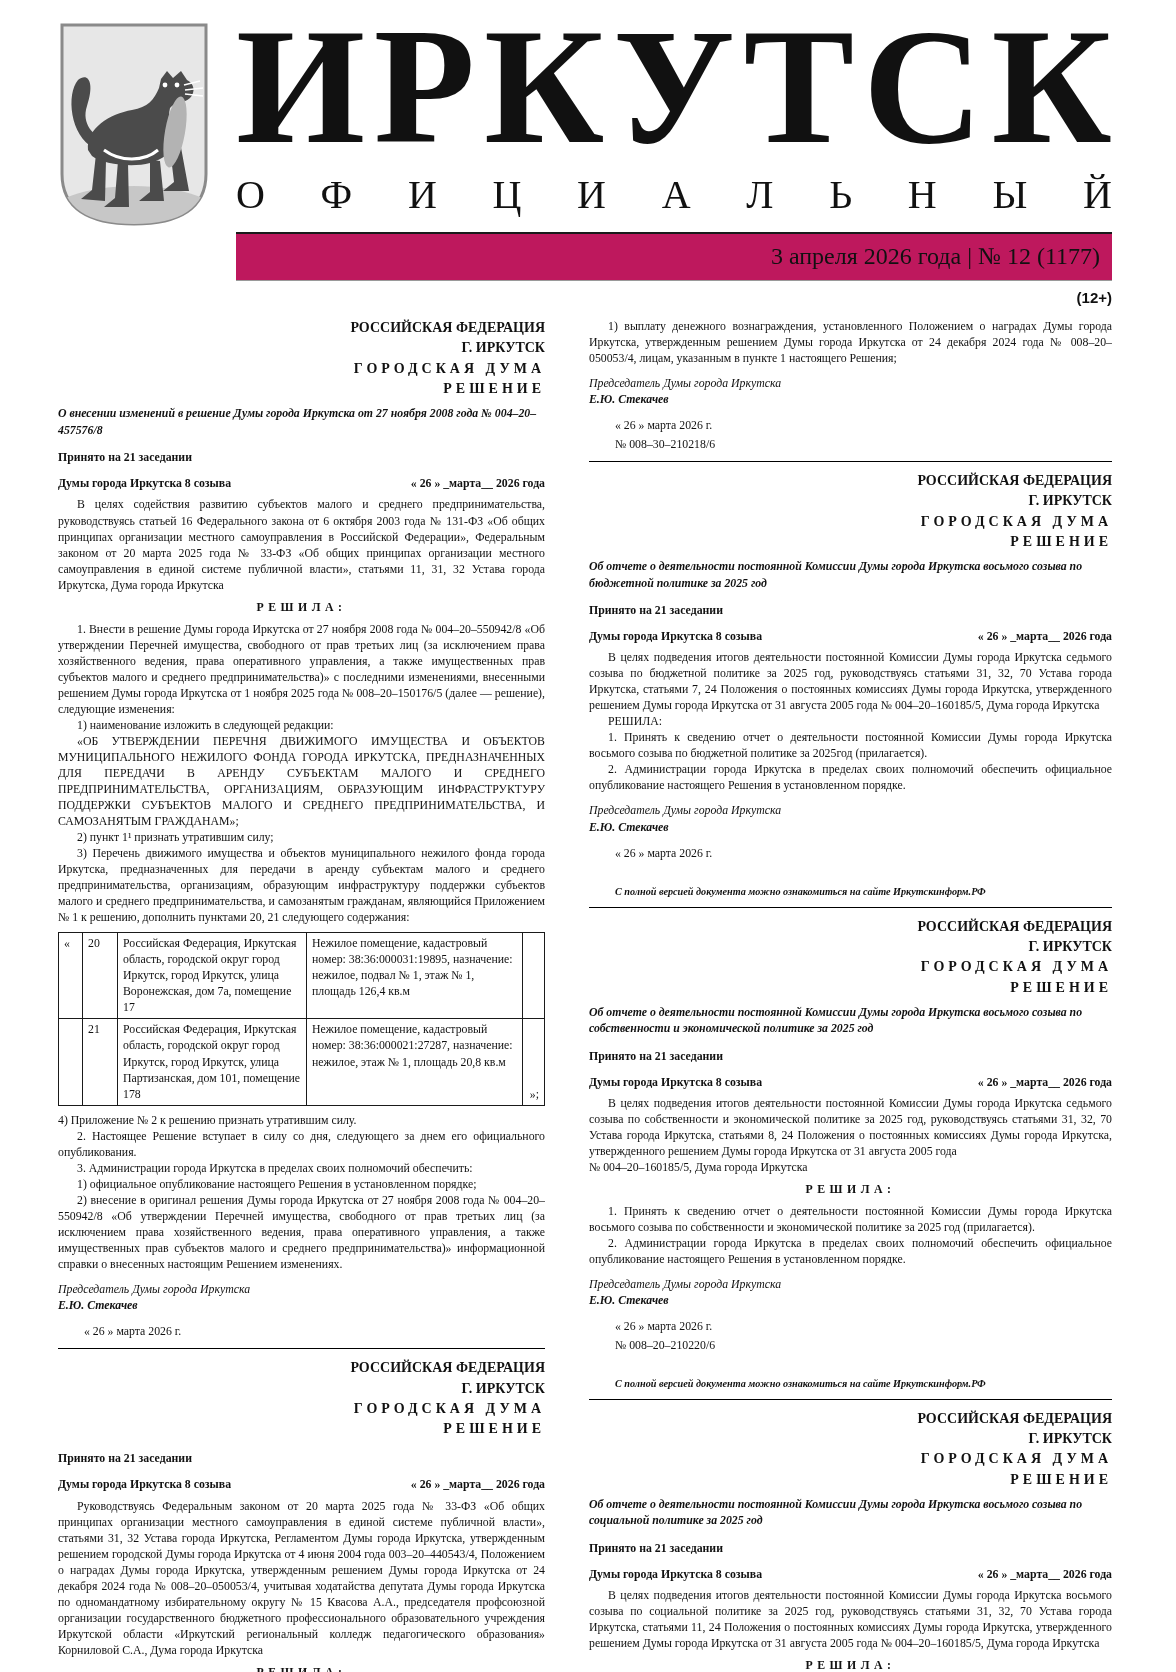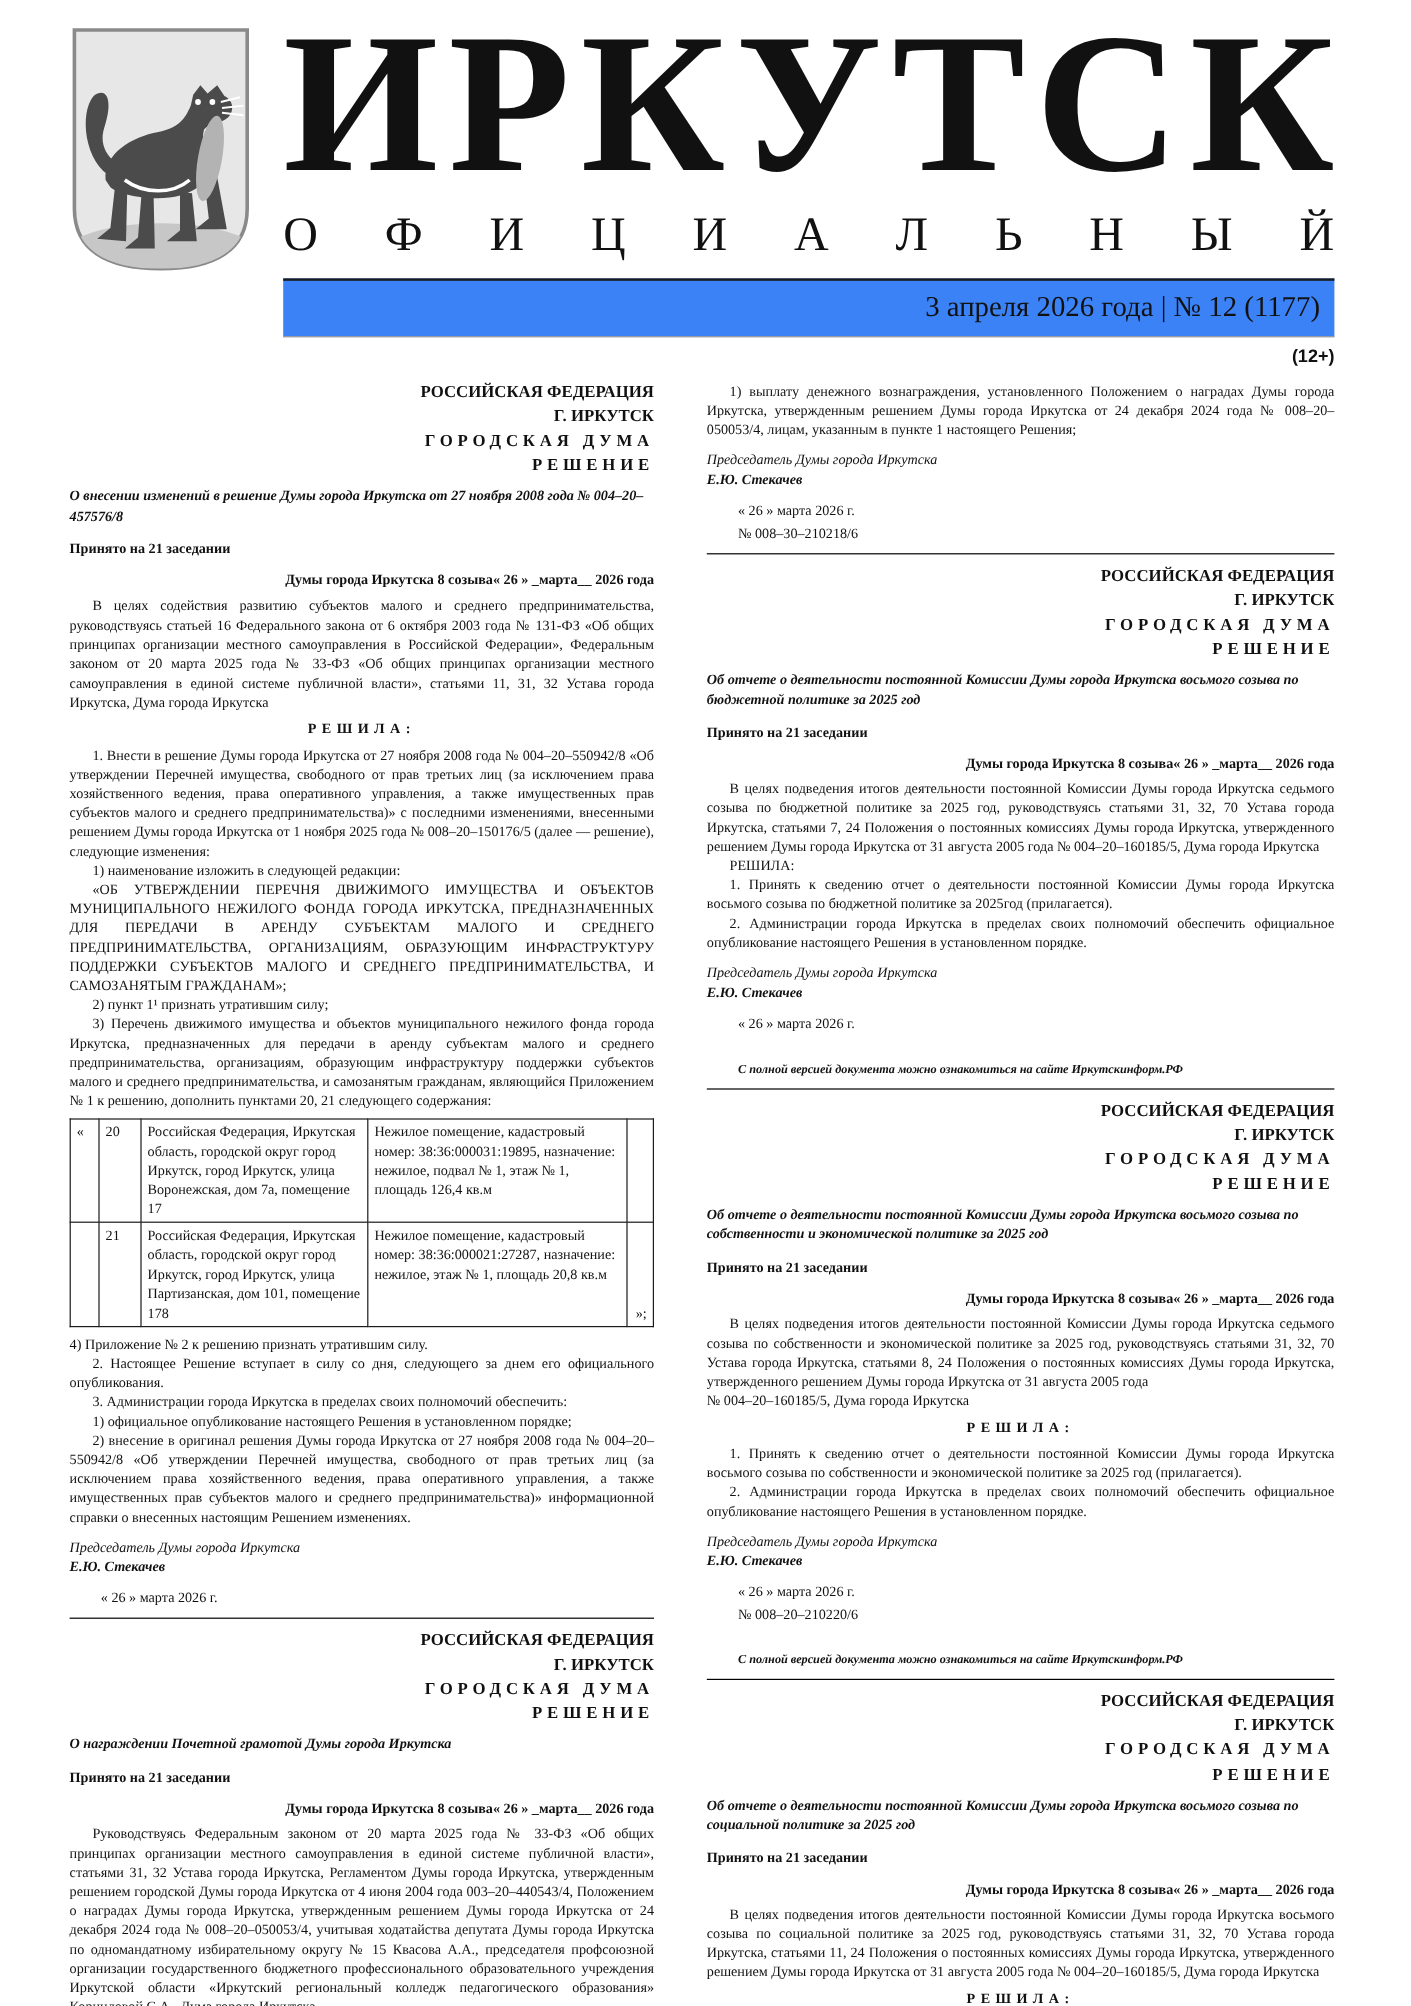--- a/index.html
+++ b/index.html
@@ -9,40 +9,40 @@
   .page{padding:20px 64px 0 58px;}
 
   
   .masthead{display:flex;gap:26px;align-items:flex-start;}
   .logo{width:152px;flex:none;margin-top:2px;}
   .logo svg{display:block;width:152px;height:205px;}
   .mast-right{flex:1;min-width:0;}
   .char-spread{display:flex;justify-content:space-between;}
   .title{font-weight:bold;font-size:166px;line-height:0.80;white-space:nowrap;}
   .subtitle{font-size:40px;line-height:1;margin-top:22px;}
-  .date-bar{margin-top:17px;background:#3b82f6;border-top:2px solid #1a1a1a;
+  .date-bar{margin-top:17px;background:#be185d;border-top:2px solid #1a1a1a;
             border-bottom:1px solid #9a9a9a;height:46px;display:flex;
             align-items:center;justify-content:flex-end;padding-right:12px;
             font-size:24px;}
   .age{text-align:right;font-family:"Liberation Sans",sans-serif;
        font-weight:bold;font-size:15px;margin-top:7px;}
 
   
   .columns{display:flex;gap:44px;margin-top:10px;}
   .col{flex:none;}
   .col-left{width:487px;}
   .col-right{width:523px;}
 
   
   .doc-head{text-align:right;font-weight:bold;font-size:14px;
             line-height:1.45;margin:0 0 6px;}
   .dh-sp{letter-spacing:4px;}
   .subject{font-weight:bold;font-style:italic;line-height:1.4;margin:6px 0 0;}
   .adopted{font-weight:bold;margin:11px 0 0;}
-  .conv{display:flex;justify-content:flex-end;font-weight:bold;margin:10px 0 5px;}
+  .conv{display:flex;justify-content:space-between;font-weight:bold;margin:10px 0 5px;}
   .para{margin:0;text-indent:19px;text-align:justify;}
   .noind{text-indent:0;}
   .resolved{font-weight:bold;text-align:center;letter-spacing:4.5px;
             margin:6px 0;text-indent:0;}
   .res-inline{margin:0;text-indent:19px;text-align:left;}
   .prop-table{width:100%;border-collapse:collapse;margin:7px 0 6px;}
   .prop-table td{border:1px solid #1a1a1a;padding:2px 5px 3px;vertical-align:top;}
   .c-q{width:13px;}
   .c-num{width:24px;}
   .c-addr{width:178px;}
@@ -175,21 +175,20 @@
 
       <hr class="div">
 
       <article>
         <div class="doc-head">
           <div>РОССИЙСКАЯ ФЕДЕРАЦИЯ</div>
           <div>Г. ИРКУТСК</div>
           <div class="dh-sp">ГОРОДСКАЯ ДУМА</div>
           <div class="dh-sp">РЕШЕНИЕ</div>
         </div>
-        <p class="subject">О награждении Почетной грамотой Думы города Иркутска</p>
         <p class="adopted">Принято на 21 заседании</p>
         <div class="conv">
           <span>Думы города Иркутска 8 созыва</span>
           <span>« 26 » _марта__ 2026 года</span>
         </div>
         <p class="para">Руководствуясь Федеральным законом от 20 марта 2025 года № 33-ФЗ «Об общих принципах организации местного самоуправления в единой системе публичной власти», статьями 31, 32 Устава города Иркутска, Регламентом Думы города Иркутска, утвержденным решением городской Думы города Иркутска от 4 июня 2004 года 003–20–440543/4, Положением о наградах Думы города Иркутска, утвержденным решением Думы города Иркутска от 24 декабря 2024 года № 008–20–050053/4, учитывая ходатайства депутата Думы города Иркутска по одномандатному избирательному округу № 15 Квасова А.А., председателя профсоюзной организации государственного бюджетного профессионального образовательного учреждения Иркутской области «Иркутский региональный колледж педагогического образования» Корниловой С.А., Дума города Иркутска</p>
         <p class="resolved">РЕШИЛА:</p>
 
       </article>
     </section>

